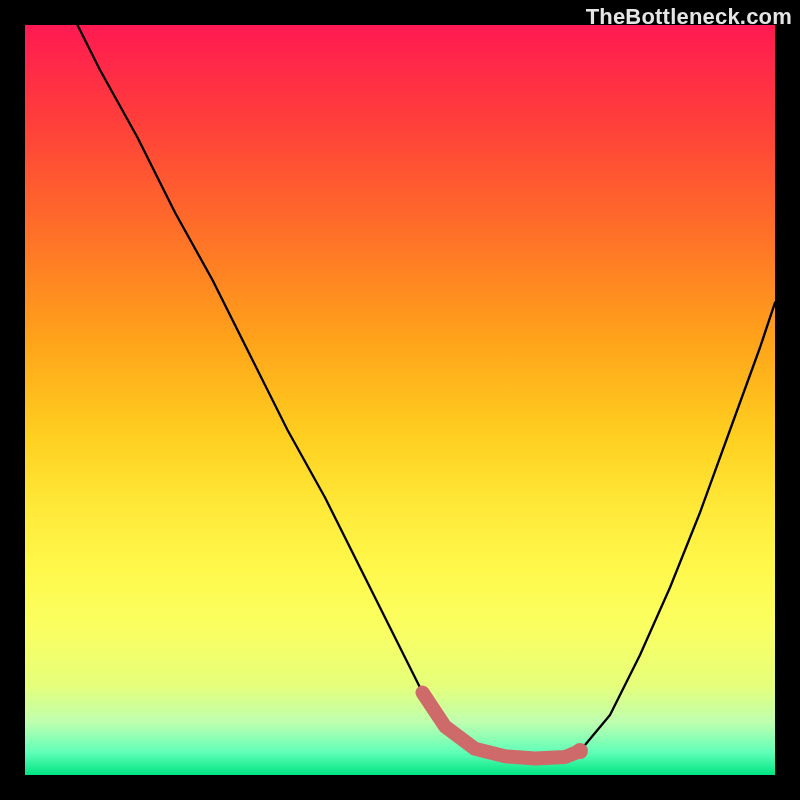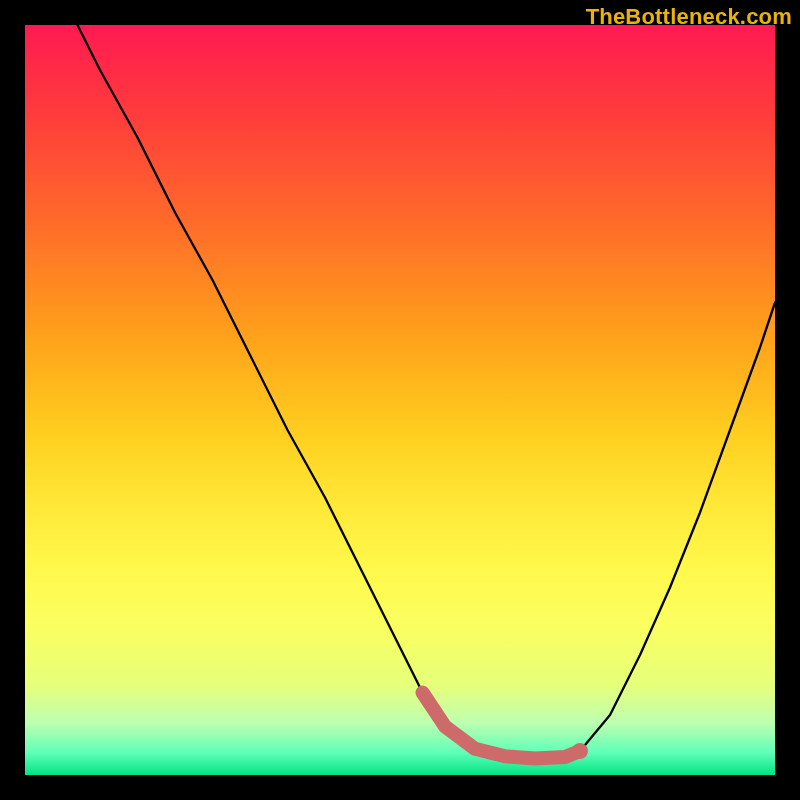--- a/index.html
+++ b/index.html
@@ -37,21 +37,21 @@
       #00e482 100%
     );
   }
   .watermark {
     position: absolute;
     top: 4px;
     right: 8px;
     font-family: Arial, Helvetica, sans-serif;
     font-size: 22px;
     font-weight: 600;
-    color: #eab308;
+    color: #e5e5e5;
     letter-spacing: 0.2px;
     user-select: none;
   }
   svg.curve {
     position: absolute;
     left: 0;
     top: 0;
     width: 750px;
     height: 750px;
   }

